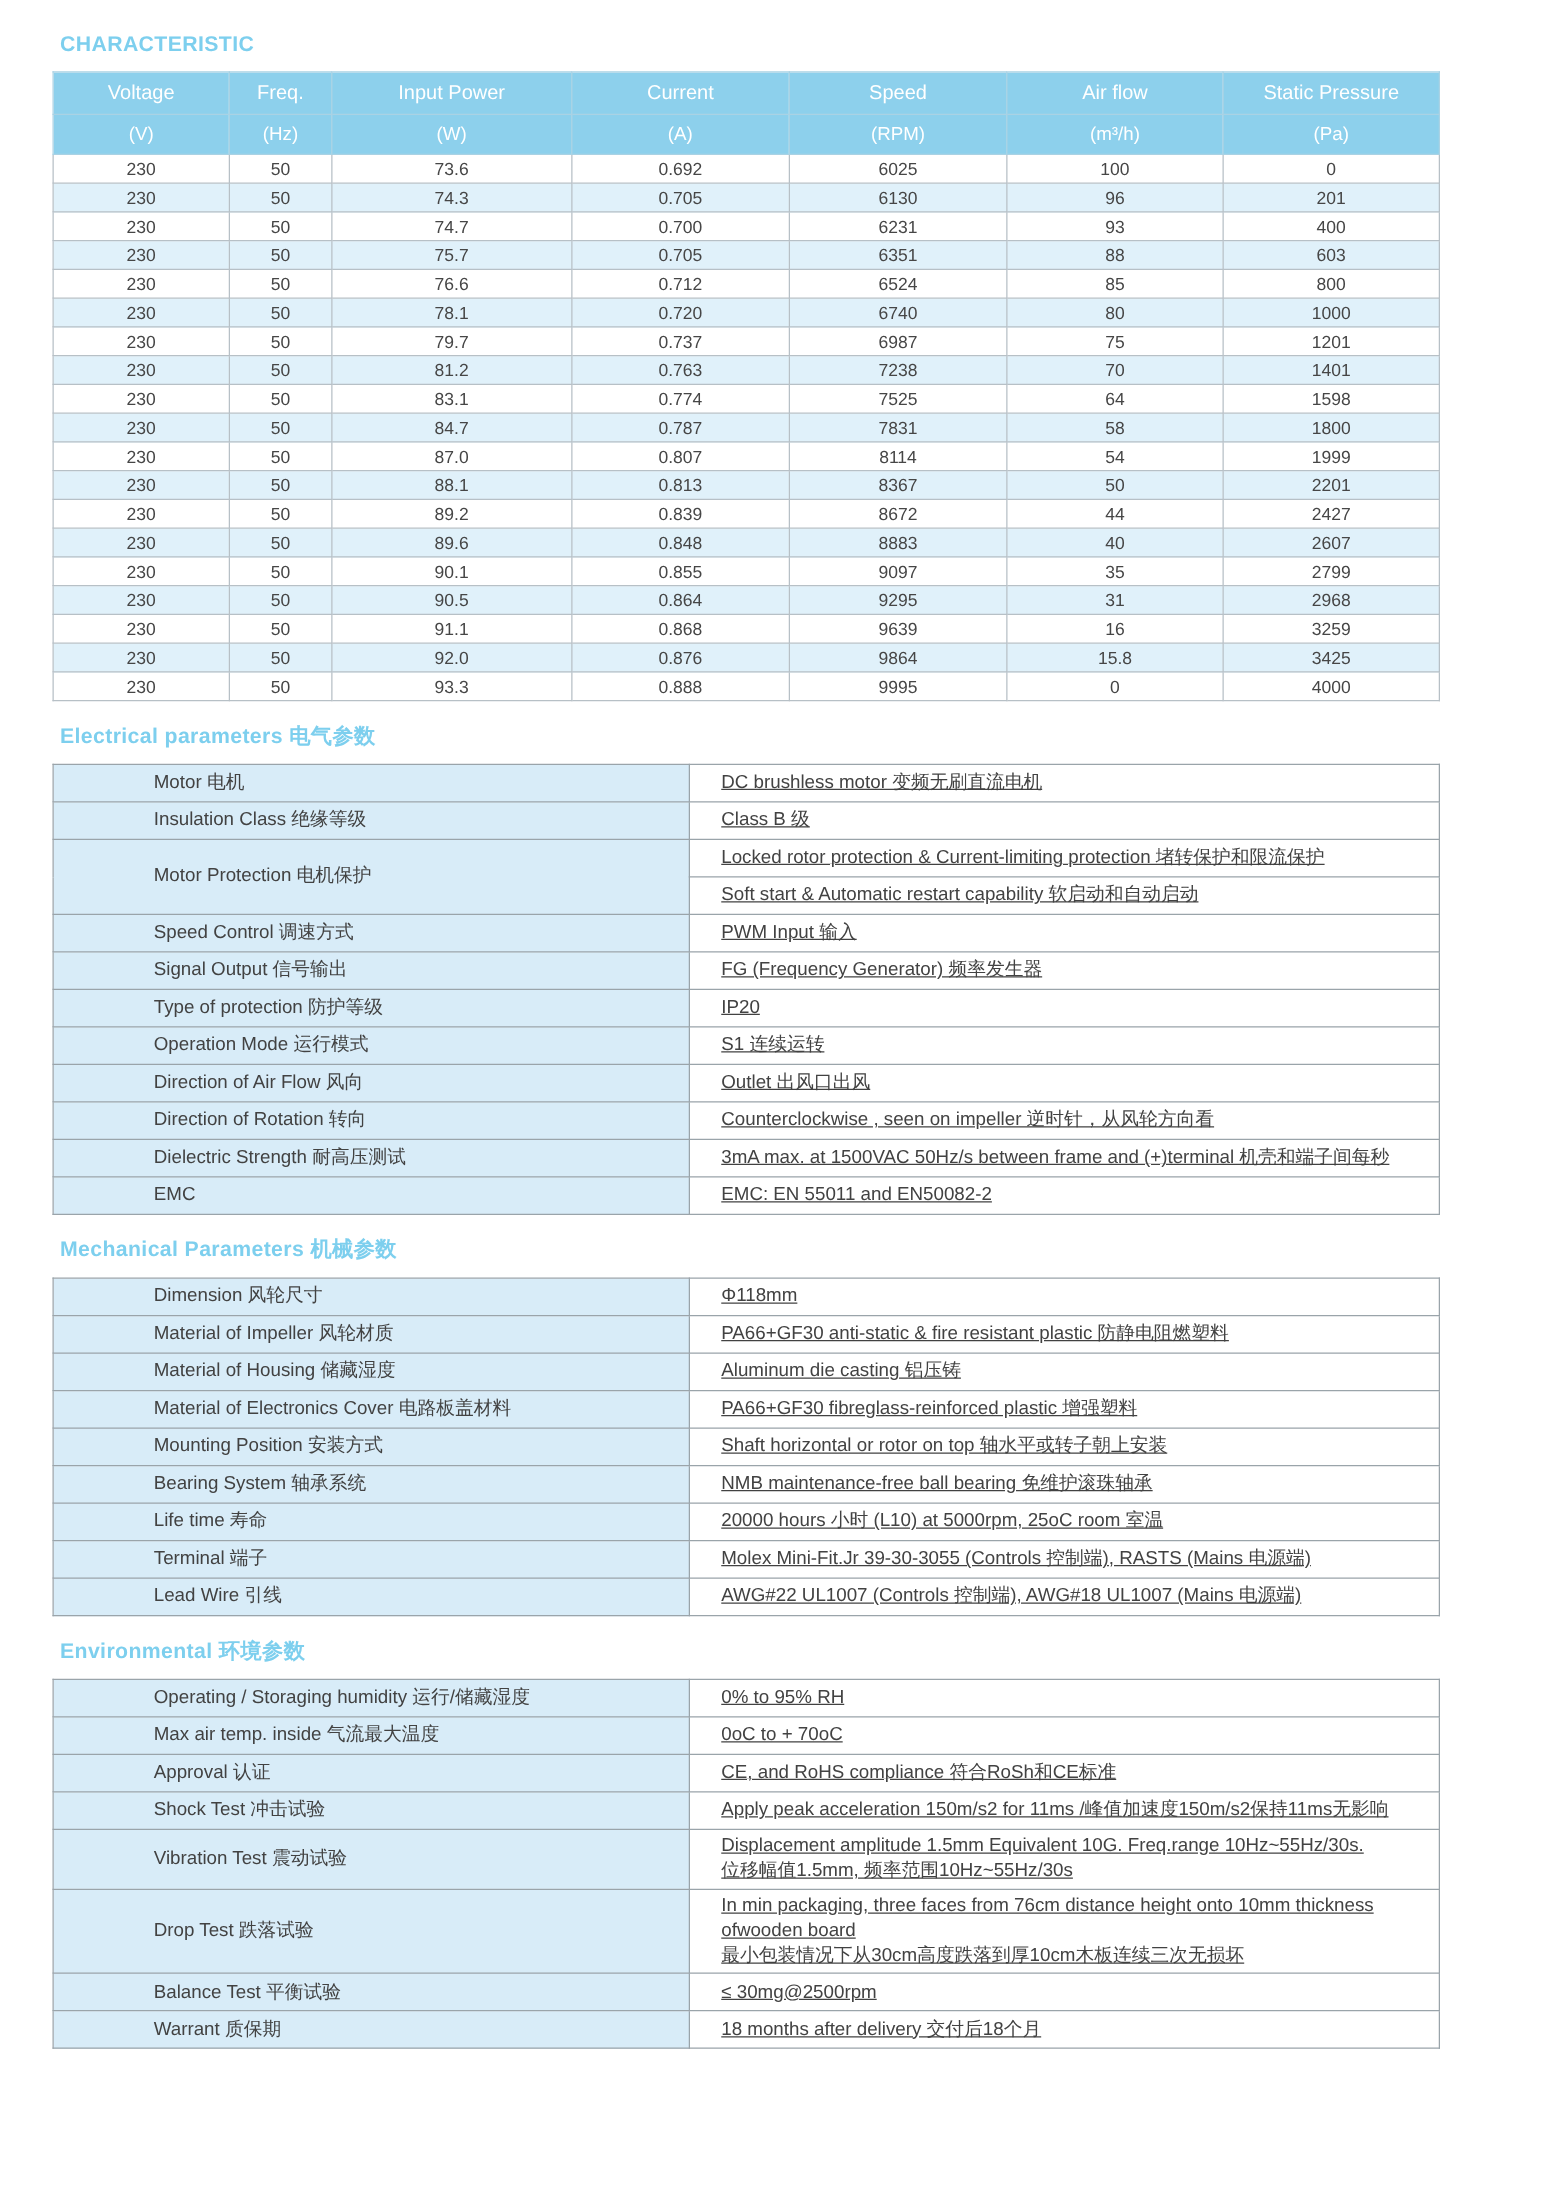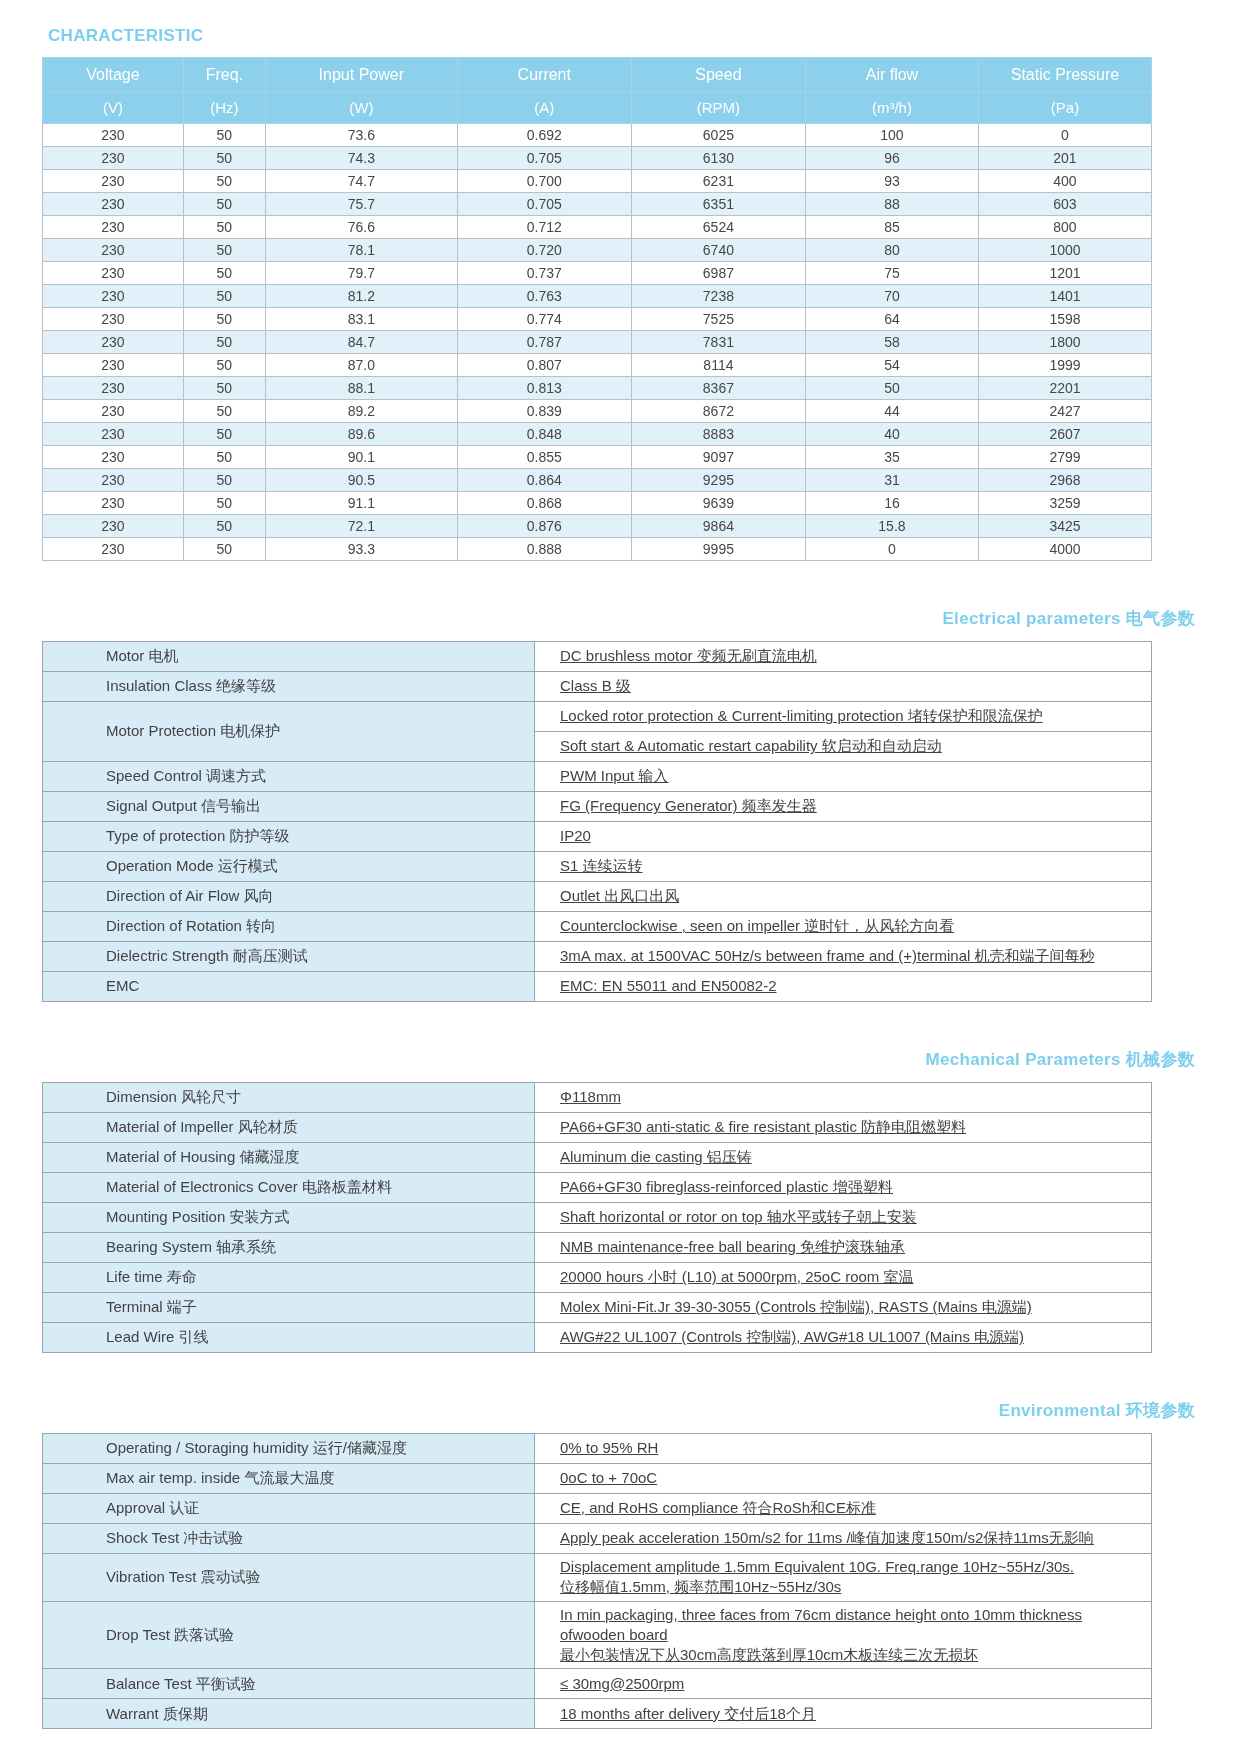--- a/index.html
+++ b/index.html
@@ -11,21 +11,21 @@
   }
   .page{padding:26px 45px 0 42px;}
 
   .section-title{
     color:#7dcfee;
     font-size:17px;
     font-weight:bold;
     margin:0 0 11px 6px;
     letter-spacing:0.3px;
   }
-  .section-title.gap{margin-top:46px;text-align:right;}
+  .section-title.gap{margin-top:16px;}
 
   table{border-collapse:collapse;width:1110px;table-layout:fixed;}
 
   
   .char-table th{
     background:#8dd0ec;
     color:#ffffff;
     font-weight:normal;
     font-size:16px;
     border:1px solid #aad2e4;
@@ -48,21 +48,21 @@
   .spec-table td{
     border:1px solid #9aa4aa;
     height:23px;
     padding:3px 10px;
     vertical-align:middle;
     line-height:1.35;
   }
   .spec-table td.label{
     background:#d8ecf8;
     width:418px;
-    padding-left:63px;
+    padding-left:80px;
     color:#424242;
   }
   .spec-table td.value{
     background:#ffffff;
     padding-left:25px;
     color:#424242;
     text-decoration:underline;
   }
 </style>
 </head>
@@ -252,21 +252,21 @@
           <td>50</td>
           <td>91.1</td>
           <td>0.868</td>
           <td>9639</td>
           <td>16</td>
           <td>3259</td>
         </tr>
         <tr>
           <td>230</td>
           <td>50</td>
-          <td>72.1</td>
+          <td>92.0</td>
           <td>0.876</td>
           <td>9864</td>
           <td>15.8</td>
           <td>3425</td>
         </tr>
         <tr>
           <td>230</td>
           <td>50</td>
           <td>93.3</td>
           <td>0.888</td>

